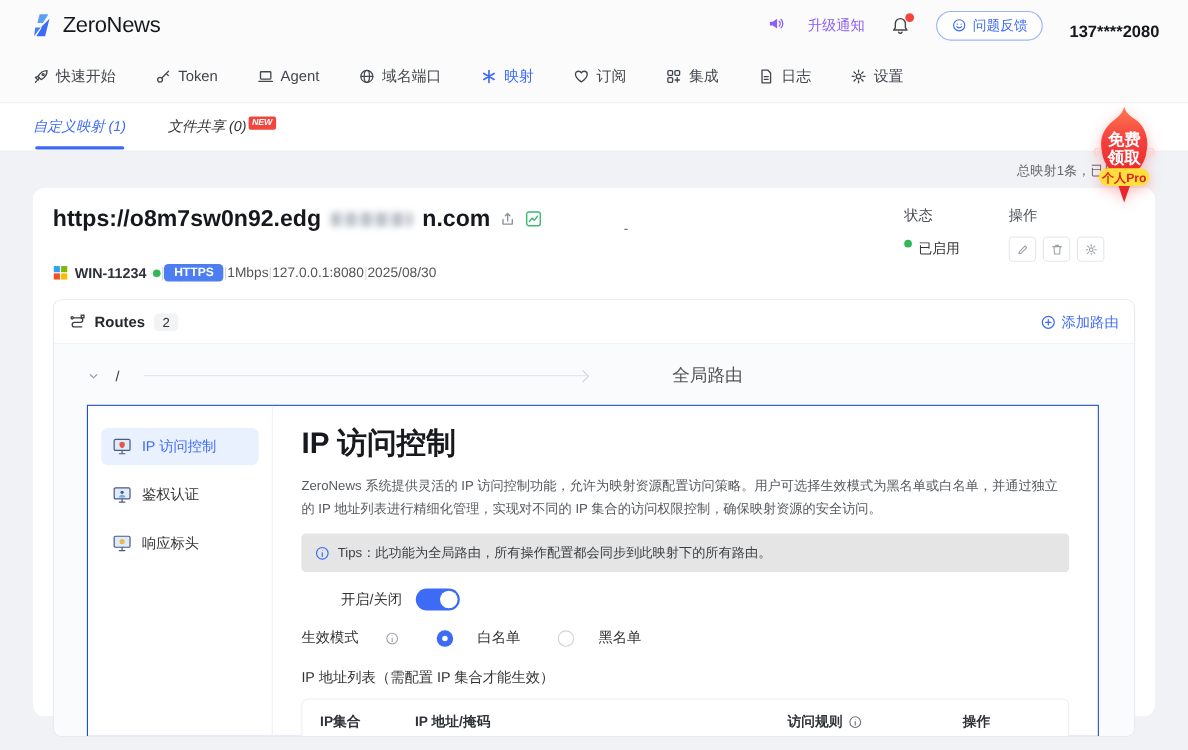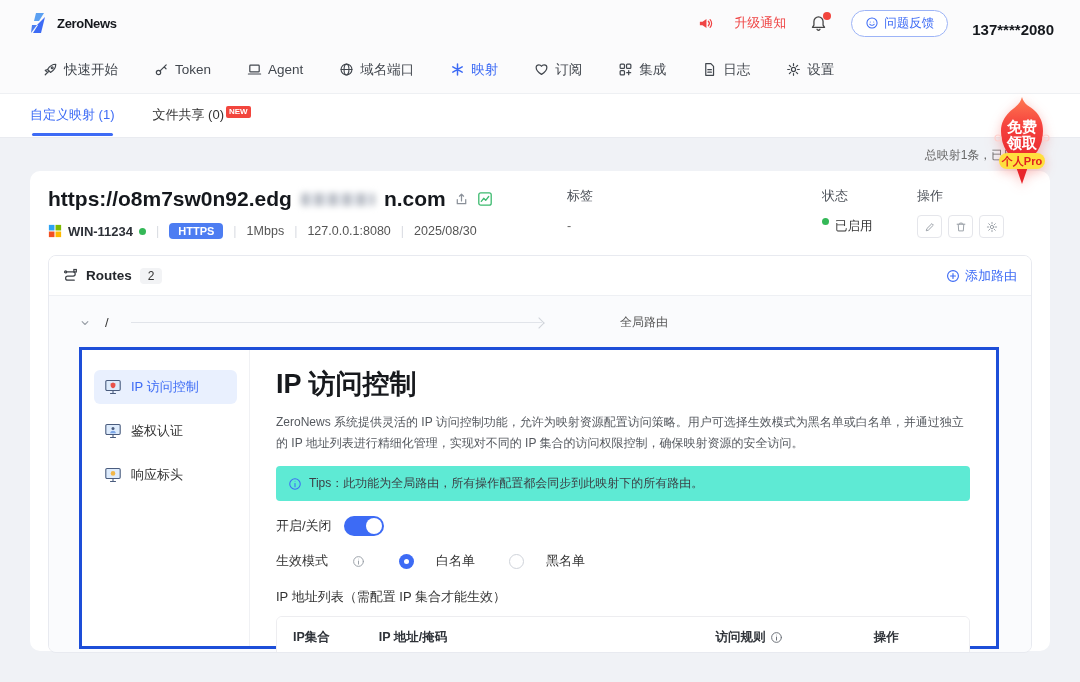--- a/index.html
+++ b/index.html
@@ -4,40 +4,40 @@
 <style>
   * { margin:0; padding:0; box-sizing:border-box; }
   html,body { width:1080px; height:682px; overflow:hidden; background:#fff;
     font-family:"Liberation Sans","DejaVu Sans",sans-serif; color:#333; }
   .screen { position:relative; width:1080px; height:682px; background:#fff; }
 
   
   .header { height:46px; display:flex; align-items:center; justify-content:space-between;
     padding:0 26px; background:#fbfbfc; }
   .brand { display:flex; align-items:center; gap:7px; cursor:pointer; }
-  .brand-name { font-size:13px; font-weight:bold; color:#15181d; letter-spacing:-0.3px; }
+  .brand-name { font-size:20px; font-weight:normal; color:#15181d; letter-spacing:-0.3px; }
   .hdr-right { display:flex; align-items:center; gap:24px; }
-  .hdr-link { display:flex; align-items:center; gap:21px; color:#ef4444; font-size:13px; cursor:pointer; }
+  .hdr-link { display:flex; gap:21px; color:#8b5cf6; font-size:13px; cursor:pointer; }
   .bell-wrap { position:relative; cursor:pointer; color:#444; display:flex; }
   .bell-dot { position:absolute; top:-3px; right:-4px; width:8px; height:8px; border-radius:50%;
     background:#f2453d; }
   .feedback-pill { display:flex; align-items:center; gap:5px; border:1px solid #9db4f7;
     border-radius:14px; padding:4px 13px; color:#3d6bf5; font-size:12.5px; cursor:pointer; background:#fff; }
   .phone { font-size:15px; font-weight:bold; color:#15181d; cursor:pointer;margin-top:12px; }
 
   
-  .nav { height:48px; display:flex; align-items:center; gap:36px; padding:0 43px;
+  .nav { height:48px; display:flex; align-items:center; gap:36px; padding:0 30px;
     background:#fbfbfc; border-bottom:1px solid #eef0f3; }
   .nav-item { display:flex; align-items:center; gap:6px; font-size:13.5px; color:#42474e; cursor:pointer; }
   .nav-item.active { color:#3d6bf5; }
   .i { display:block; }
 
   
   .tabs { height:44px; display:flex; align-items:flex-start; gap:38px; padding:12px 30px 0;
-    background:#fff; border-bottom:1px solid #e9ebf0; position:relative; }
+    background:#fff; border-bottom:1px solid #e9ebf0; position:relative;font-style:italic; }
   .tab { font-size:13px; color:#333; cursor:pointer; position:relative; padding-bottom:12px; }
   .tab.active { color:#3d6bf5; }
   .tab.active::after { content:""; position:absolute; left:2px; right:2px; bottom:0; height:3px;
     border-radius:2px; background:#3d6bf5; }
   .new-badge { display:inline-block; background:#f2453d; color:#fff; font-size:8px; font-weight:bold;
     border-radius:2px; padding:1px 3px; vertical-align:top; margin-left:2px; line-height:1.2; }
 
   
   .promo { position:absolute; right:20px; top:96px; width:76px; height:96px; z-index:20; cursor:pointer;
     filter:drop-shadow(0 3px 6px rgba(242,69,61,.35)); }
@@ -50,21 +50,21 @@
   .map-head { display:flex; }
   .map-col-url { flex:1; }
   .map-col-label { width:255px; }
   .map-col-status { width:95px; }
   .map-col-actions { width:115px; }
   .col-hd { font-size:13px; color:#4a4f57; }
   .url-row { display:flex; align-items:center; gap:8px; font-size:21px; font-weight:bold; color:#15181d; }
   .blur-chip { display:inline-block; width:74px; height:13px; margin:0 1px; border-radius:3px;
     background:repeating-linear-gradient(90deg,#b9bec6 0 8px,#e7e9ee 8px 14px); filter:blur(3px); }
   .icon-btn-inline { display:flex; color:#8a9099; cursor:pointer; }
-  .meta-row { display:flex; align-items:center; gap:10px; margin-top:12px; font-size:12.5px; color:#555; }
+  .meta-row { display:flex; align-items:center; margin-top:29px; font-size:12.5px; color:#555; }
   .sep { color:#d9dce2; }
   .device { font-weight:bold; color:#2d3138; font-size:13px; display:flex; align-items:center; gap:6px; }
   .dot { width:7px; height:7px; border-radius:50%; background:#34b857; display:inline-block; }
   .https-pill { background:#4d7df2; color:#fff; font-size:11px; font-weight:bold;
     border-radius:4px; padding:2px 9px; }
   .label-val { font-size:12.5px; color:#666; margin-top:14px; }
   .status-val { display:flex; gap:6px; font-size:12.5px; color:#333; margin-top:13px; }
   .action-btns { display:flex; gap:6px; margin-top:10px; }
   .act-btn { width:25px; height:23px; border:1px solid #e5e6eb; border-radius:4px; background:#fff;
     display:flex; align-items:center; justify-content:center; color:#9aa0a8; cursor:pointer; }
@@ -77,37 +77,37 @@
   .count-badge { background:#f2f3f5; border-radius:4px; font-size:12px; font-weight:normal;
     color:#333; padding:1px 8px; }
   .add-route { display:flex; align-items:center; gap:5px; color:#3d6bf5; font-size:13px; cursor:pointer; }
   .routes-body { background:#fafbfd; padding:18px 32px 0 30px; height:358px; }
   .route-row { display:flex; align-items:center; font-size:13px; color:#555; }
   .route-chevron { color:#9aa0a8; display:flex; cursor:pointer; margin-right:14px; }
   .route-path { color:#333; }
   .route-line { flex:1; height:1px; background:#e1e4ea; margin-left:22px; position:relative; }
   .route-line::after { content:""; position:absolute; right:-1px; top:-3px; width:7px; height:7px;
     border-top:1px solid #cfd3da; border-right:1px solid #cfd3da; transform:rotate(45deg); }
-  .route-global { font-size:12px; color:#555; margin:0 10px 0 78px; }
+  .route-global { font-size:16px; color:#555; margin:0 10px 0 78px; }
   .route-spacer { flex:0.78; }
 
   
-  .panel { margin-top:16px; background:#fff; border:3px solid #1d4ed8; display:flex; height:302px; }
+  .panel { margin-top:16px; background:#fff; border:1px solid #1d4ed8; display:flex; height:302px; }
   .side { width:168px; padding:20px 12px; display:flex; flex-direction:column; gap:10px;
     border-right:1px solid #f0f1f4; }
   .side-item { display:flex; align-items:center; gap:9px; padding:8px 10px; border-radius:6px;
     font-size:13px; color:#333; cursor:pointer; white-space:nowrap; }
   .side-item.active { background:#e9f0fe; color:#3d6bf5; }
   .content { flex:1; padding:16px 26px 0 26px; }
   .panel-title { font-size:27px; font-weight:600; color:#17191d; }
   .panel-desc { margin-top:10px; font-size:12px; color:#55595f; line-height:1.75; }
-  .tips { margin-top:12px; background:#5eead4; border-radius:4px; padding:9px 12px; font-size:12px;
+  .tips { margin-top:12px; background:#e5e5e5; border-radius:4px; padding:9px 12px; font-size:12px;
     color:#3b3f45; display:flex; align-items:center; gap:7px; }
   .tips .info { color:#3d6bf5; display:flex; }
-  .toggle-row { margin-top:15px; display:flex; align-items:flex-end; justify-content:space-between; }
+  .toggle-row { margin-top:15px; display:flex; align-items:flex-end; justify-content:space-between;margin-left:36px; }
   .toggle-left { display:flex; align-items:center; gap:12px; font-size:13px; color:#333; }
   .toggle { width:40px; height:20px; border-radius:10px; background:#3d6bf5; position:relative; cursor:pointer; }
   .toggle-knob { position:absolute; top:2px; right:2px; width:16px; height:16px; border-radius:50%; background:#fff; }
   .doc-btn { display:flex; align-items:center; gap:6px; border:1px solid #e0e2e8; border-radius:4px;
     background:#fff; padding:7px 13px; font-size:12.5px; color:#3b3f45; cursor:pointer; }
   .mode-row { margin-top:16px; display:flex; align-items:center; gap:24px; font-size:13px; color:#333; }
   .mode-info { color:#9aa0a8; display:flex; cursor:pointer; }
   .radio { width:15px; height:15px; border-radius:50%; position:relative; cursor:pointer; margin-left:10px; }
   .radio.sel { background:#3d6bf5; }
   .radio.sel::after { content:""; position:absolute; left:5px; top:5px; width:5px; height:5px;
@@ -296,21 +296,20 @@
             <span class="https-pill">HTTPS</span>
             <span class="sep">|</span>
             <span>1Mbps</span>
             <span class="sep">|</span>
             <span>127.0.0.1:8080</span>
             <span class="sep">|</span>
             <span>2025/08/30</span>
           </div>
         </div>
         <div class="map-col-label">
-          <div class="col-hd">标签</div>
           <div class="label-val">-</div>
         </div>
         <div class="map-col-status">
           <div class="col-hd">状态</div>
           <div class="status-val">
             <span class="dot"></span>
             <span>已启用</span>
           </div>
         </div>
         <div class="map-col-actions">

